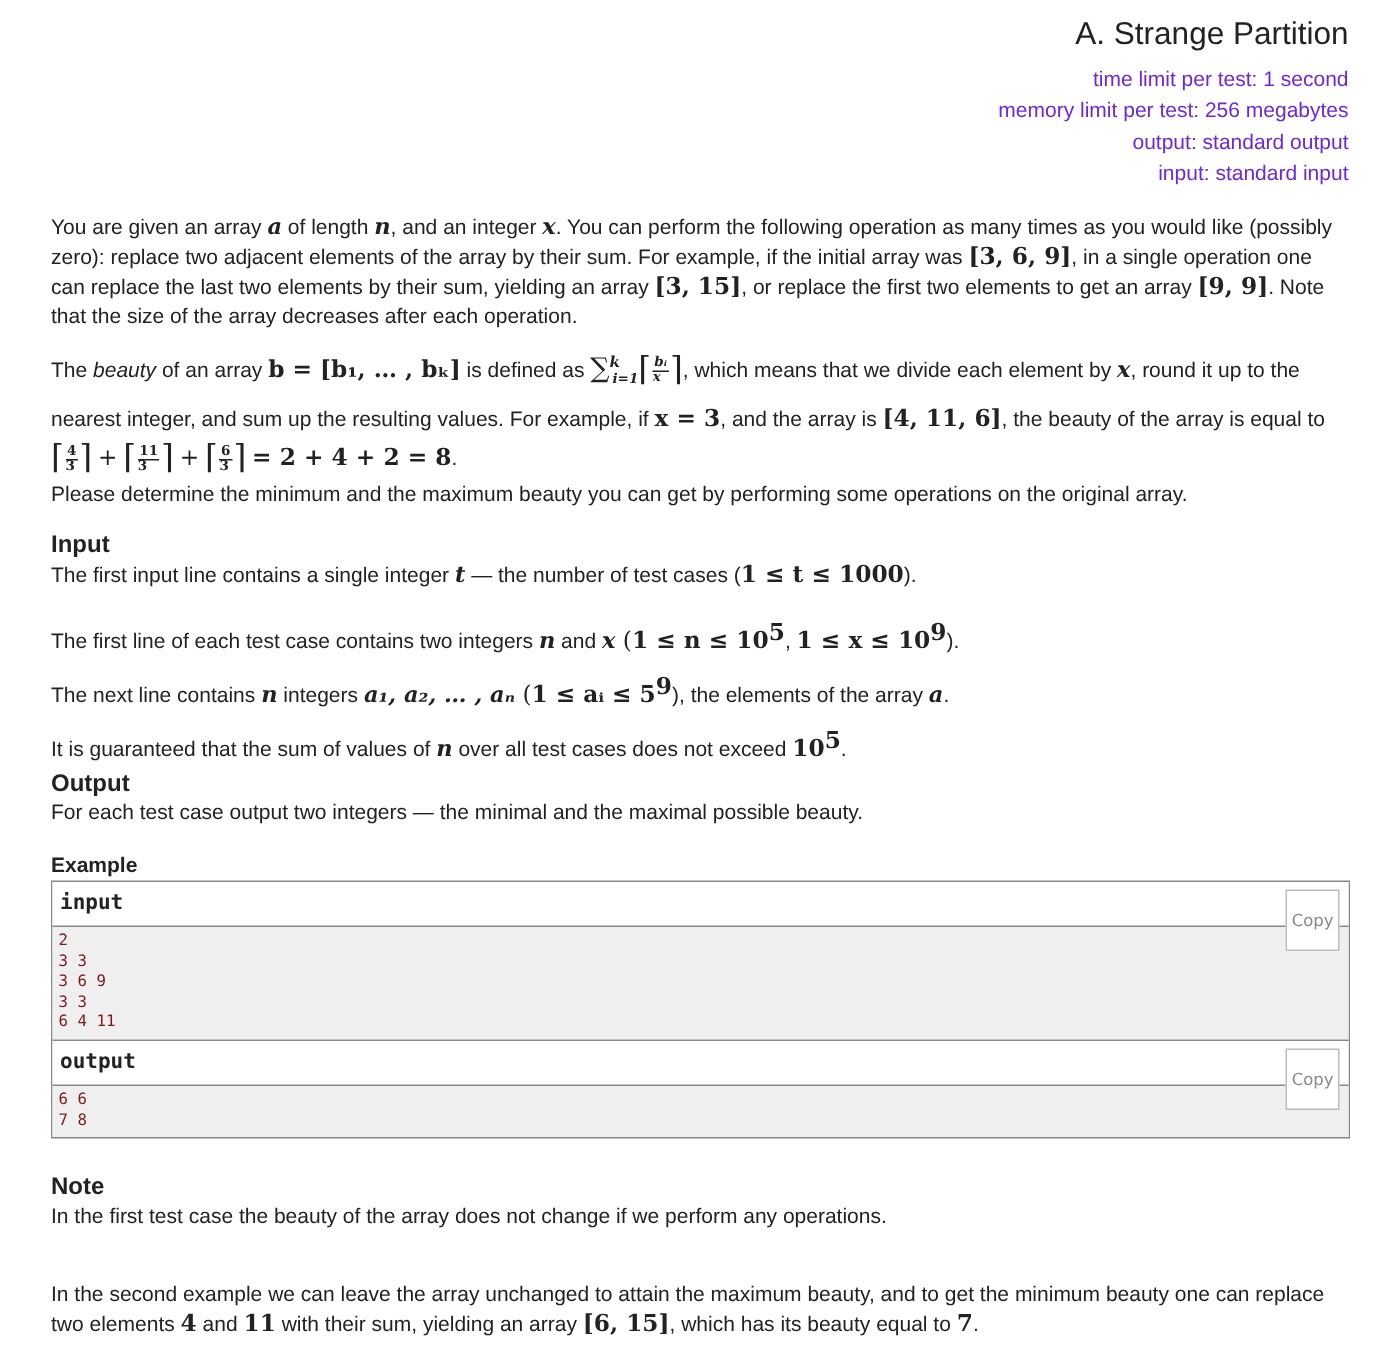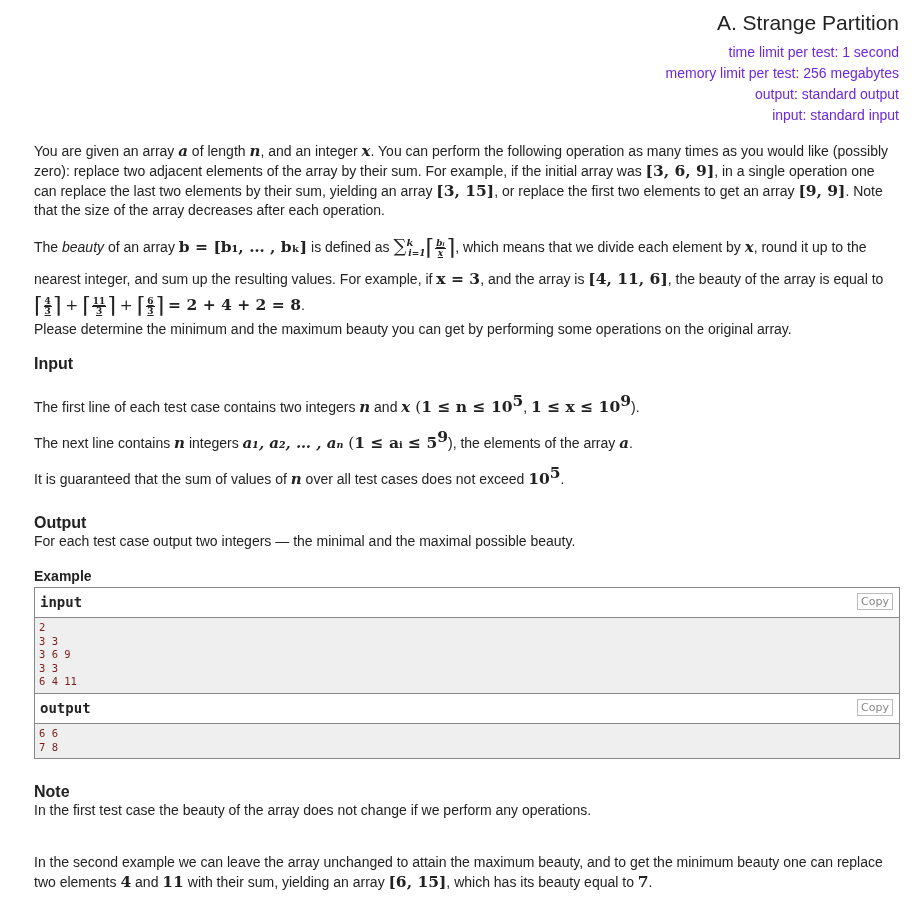--- a/index.html
+++ b/index.html
@@ -9,29 +9,29 @@
   }
   .wrap { position: absolute; left: 34px; top: 0; width: 865px; }
   .header { text-align: right; }
   .title { font-size: 21px; color: #222; margin-top: 10px; margin-bottom: 6px; line-height: 26px; }
   .meta-line { font-size: 14px; line-height: 21px; color: #6d28d9; }
   p { margin: 0; line-height: 19px; font-size: 14px; }
   .m { font-family: "DejaVu Serif", "Liberation Serif", serif; font-size: 15.5px; }
   .mi { font-family: "DejaVu Serif", "Liberation Serif", serif; font-style: italic; font-weight: bold; font-size: 15px; }
   .mb { font-family: "DejaVu Serif", "Liberation Serif", serif; font-weight: bold; font-size: 15.5px; }
   .sec-title { font-weight: bold; font-size: 16px; line-height: 19px; color: #222; }
-  .frac { display: inline-block; vertical-align: middle; text-align: center; font-family: "DejaVu Serif", serif; font-size: 9px; font-weight: bold; line-height: 9px; margin: 4px 1px; text-decoration: underline; }
+  .frac { display: inline-block; vertical-align: middle; text-align: left; font-family: "DejaVu Serif", serif; font-size: 9px; font-weight: bold; line-height: 9px; margin: 4px 1px; }
   .frac .num { display: block; border-bottom: 1px solid #222; padding: 0 1px; }
   .frac .den { display: block; }
   .ceil { font-family: "DejaVu Serif", serif; font-size: 22px; vertical-align: middle; line-height: 18px; }
   sup { font-size: 10px; line-height: 0; }
   .example-box { position: absolute; left: 0; width: 864px; border: 1px solid #888888; }
   .ex-head { height: 29px; border-bottom: 1px solid #888888; position: relative; background: #fff; }
   .ex-head .lbl { position: absolute; left: 5px; top: 6px; font-family: "DejaVu Sans Mono", monospace; font-weight: bold; font-size: 14px; color: #222; }
-  .copy-btn { position: absolute; right: 6px; top: 5px; border: 1px solid #bbbbbb; padding: 1px 3px; font-size: 11px; font-family: "DejaVu Sans", sans-serif; color: #888; background: #fff; cursor: pointer; }
+  .copy-btn { position: absolute; right: 6px; top: 5px; border: 1px solid #bbbbbb; padding: 13px 3px; font-size: 11px; font-family: "DejaVu Sans", sans-serif; color: #888; background: #fff; cursor: pointer; }
   .ex-body { background: #efefef; padding: 3px 4px 4px 4px; font-family: "DejaVu Sans Mono", monospace; font-size: 10.5px; line-height: 13.6px; color: #7b1c1c; }
   .ex-body div { white-space: pre; }
 </style>
 </head>
 <body>
 
 <div class="wrap">
 
   <div class="header">
     <div class="title">A. Strange Partition</div>
@@ -52,20 +52,23 @@
     <span class="ceil">⌈</span><span class="frac"><span class="num">11</span><span class="den">3</span></span><span class="ceil">⌉</span>
     <span class="m">+</span>
     <span class="ceil">⌈</span><span class="frac"><span class="num">6</span><span class="den">3</span></span><span class="ceil">⌉</span>
     <span class="mb">= 2 + 4 + 2 = 8</span><span>.</span>
   </p>
 
   <p style="position:absolute; top:320px; left:0;">Please determine the minimum and the maximum beauty you can get by performing some operations on the original array.</p>
 
   <div style="position:absolute; top:354px; left:0; width:865px;">
     <div class="sec-title">Input</div>
+    <p>
+      <span>The first input line contains a single integer </span><span class="mi">t</span><span> — the number of test cases (</span><span class="mb">1 ≤ t ≤ 1000</span><span>).</span>
+    </p>
     <p style="margin-top:24px;">
       <span>The first line of each test case contains two integers </span><span class="mi">n</span><span> and </span><span class="mi">x</span><span class="m"> (</span><span class="mb">1 ≤ n ≤ 10</span><sup class="mb">5</sup><span>, </span><span class="mb">1 ≤ x ≤ 10</span><sup class="mb">9</sup><span>).</span>
     </p>
     <p style="margin-top:16px;">
       <span>The next line contains </span><span class="mi">n</span><span> integers </span><span class="mi">a₁, a₂, … , aₙ</span><span class="m"> (</span><span class="mb">1 ≤ aᵢ ≤ 5</span><sup class="mb">9</sup><span>), the elements of the array </span><span class="mi">a</span><span>.</span>
     </p>
     <p style="margin-top:16px;">
       <span>It is guaranteed that the sum of values of </span><span class="mi">n</span><span> over all test cases does not exceed </span><span class="mb">10</span><sup class="mb">5</sup><span>.</span>
     </p>
   </div>

